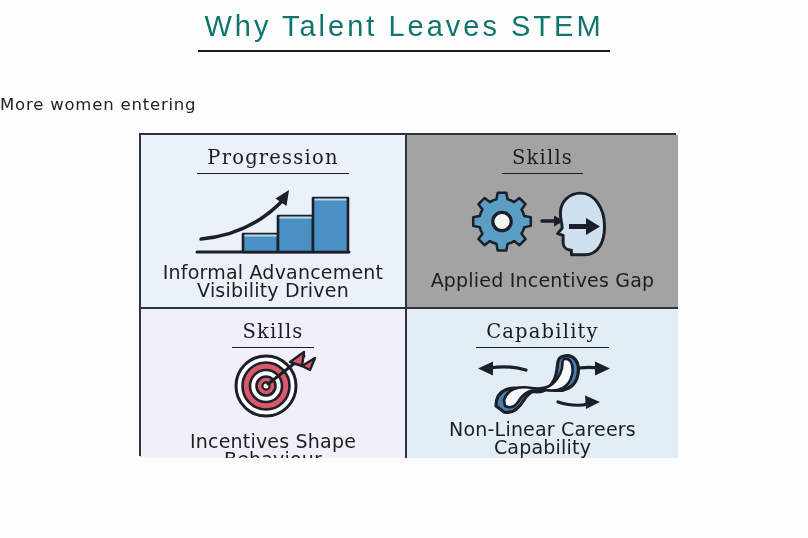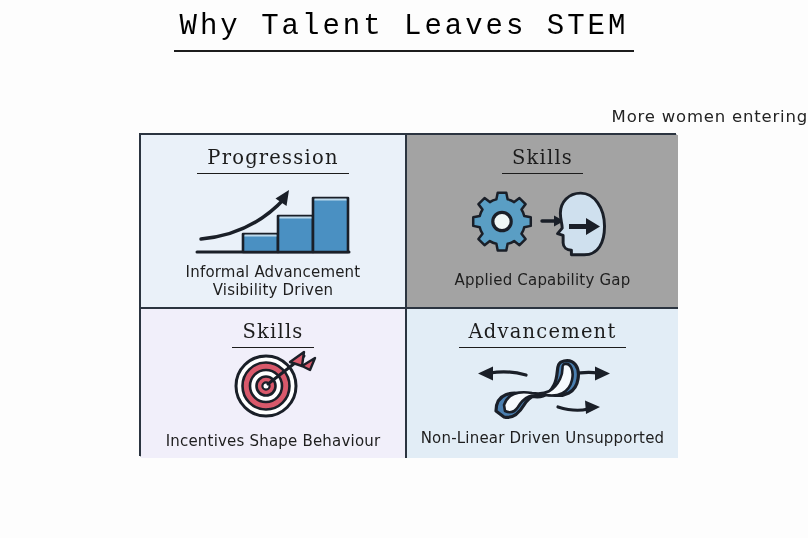--- a/index.html
+++ b/index.html
@@ -19,37 +19,37 @@
   
   .title-wrap {
     position: absolute;
     left: 0;
     top: 10px;
     width: 808px;
     text-align: center;
   }
   .main-title {
     display: inline-block;
-    font-family: Liberation Mono, monospace;
+    font-family: Liberation Sans, sans-serif;
     font-size: 29px;
     font-weight: 400;
     letter-spacing: 3px;
-    color: #000000;
+    color: #0f766e;
     padding: 0 6px 7px 6px;
     border-bottom: 2.2px solid #1d1d1d;
     white-space: nowrap;
   }
 
   
   .subtitle {
     position: absolute;
     left: 0;
-    top: 107px;
+    top: 95px;
     width: 808px;
-    text-align: right;
+    text-align: left;
     font-family: "DejaVu Sans", sans-serif;
     font-size: 16.5px;
     letter-spacing: 0.8px;
     color: #232323;
   }
 
   
   .matrix {
     position: absolute;
     left: 139px;
@@ -94,21 +94,21 @@
     align-items: center;
     justify-content: center;
     width: 100%;
   }
   .q1 .icon-box { margin-top: -2px; }
   .q3 .icon-box { margin-top: -4px; }
   .q4 .icon-box { margin-top: -4px; }
 
   .quad-caption {
     font-family: "DejaVu Sans", sans-serif;
-    font-size: 15px;
+    font-size: 19px;
     line-height: 18px;
     color: #1e1e1e;
     text-align: center;
     letter-spacing: .2px;
     padding: 0 6px;
     white-space: pre-line;
   }
   .q1 .quad-caption { margin-bottom: 8px; }
   .q2 .quad-caption { margin-bottom: 18px; }
   .q3 .quad-caption { margin-bottom: 11px; margin-top: 10px; }
@@ -172,21 +172,21 @@
         <line x1="74" y1="38" x2="88" y2="38" stroke="#1a1f28" stroke-width="3.4" stroke-linecap="round"></line>
         <path d="M96 38 L86 32.5 L86 43.5 Z" fill="#1a1f28"></path>
 
         <path d="M124 8 C111 8 102 18 102 30 C102 37 104 41 104 46
                  L99 52 L105 54 L105 62 C105 67 109 70 114 70 L114 75
                  L128 75 C143 75 150 62 150 44 C150 24 139 8 124 8 Z" transform="translate(-7,0) scale(0.92) translate(6,3)" fill="#cfe0ee" stroke="#1a1f28" stroke-width="3.2" stroke-linejoin="round"></path>
 
         <path d="M101 41 L118 41 L118 35 L132 43.5 L118 52 L118 46 L101 46 Z" fill="#1a1f28"></path>
       </svg>
     </div>
-    <div class="quad-caption">Applied Capability Gap</div>
+    <div class="quad-caption">Applied Incentives Gap</div>
   </div>
 
   <div class="quad q3">
     <div class="quad-head">Skills</div>
     <div class="icon-box">
       <svg width="110" height="78" viewBox="0 0 110 78">
 
         <circle cx="48" cy="42" r="30" fill="#ffffff" stroke="#1a1f28" stroke-width="3"></circle>
         <circle cx="48" cy="42" r="23.5" fill="#d9596b" stroke="#1a1f28" stroke-width="2.6"></circle>
         <circle cx="48" cy="42" r="16" fill="#ffffff" stroke="#1a1f28" stroke-width="2.6"></circle>
@@ -196,21 +196,21 @@
         <line x1="50" y1="40" x2="86" y2="12" stroke="#1a1f28" stroke-width="3" stroke-linecap="round"></line>
 
         <path d="M72 18 L86 8 L84 22 Z" fill="#d9596b" stroke="#1a1f28" stroke-width="2.4" stroke-linejoin="round"></path>
         <path d="M84 22 L97 14 L92 26 Z" fill="#d9596b" stroke="#1a1f28" stroke-width="2.4" stroke-linejoin="round"></path>
       </svg>
     </div>
     <div class="quad-caption">Incentives Shape Behaviour</div>
   </div>
 
   <div class="quad q4">
-    <div class="quad-head">Advancement</div>
+    <div class="quad-head">Capability</div>
     <div class="icon-box">
       <svg width="150" height="76" viewBox="0 0 150 76">
 
         <path d="M58 26 C44 22 34 22 22 24" stroke="#1a1f28" stroke-width="3.2" fill="none" stroke-linecap="round"></path>
         <path d="M10 24.5 L25 17.5 L25 31.5 Z" fill="#1a1f28"></path>
 
         <path d="M103 25 C115 23 123 23 130 24" stroke="#1a1f28" stroke-width="3.2" fill="none" stroke-linecap="round"></path>
         <path d="M142 24.5 L127 17.5 L127 31.5 Z" fill="#1a1f28"></path>
 
         <path d="M90 58 C103 62 112 62 120 60" stroke="#1a1f28" stroke-width="3.2" fill="none" stroke-linecap="round"></path>
@@ -220,16 +220,16 @@
                  C92 24 86 14 96 12 C106 10 112 18 110 30
                  C108 44 96 48 84 46 C70 44 62 46 56 56
                  C50 66 44 70 36 68 Z" fill="#4a7fb0" stroke="#1a1f28" stroke-width="3.2" stroke-linejoin="round"></path>
 
         <path d="M36 56 C40 44 52 42 64 44 C78 46 86 42 92 30
                  C97 20 92 16 97 15 C103 14 106 22 104 31
                  C101 44 90 48 78 46 C64 44 56 48 50 58
                  C46 64 41 64 37 62 Z" fill="#f6fafd" stroke="#1a1f28" stroke-width="2.6" stroke-linejoin="round"></path>
       </svg>
     </div>
-    <div class="quad-caption">Non-Linear Driven Unsupported</div>
+    <div class="quad-caption">Non-Linear Careers Capability</div>
   </div>
 
 </div>
 
 </body></html>

